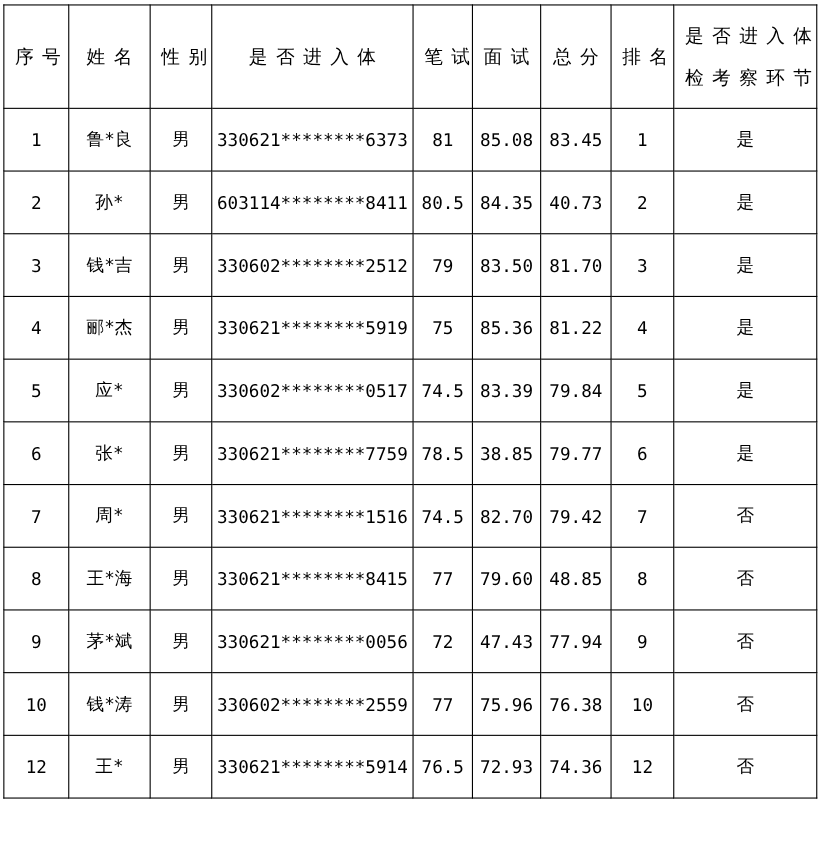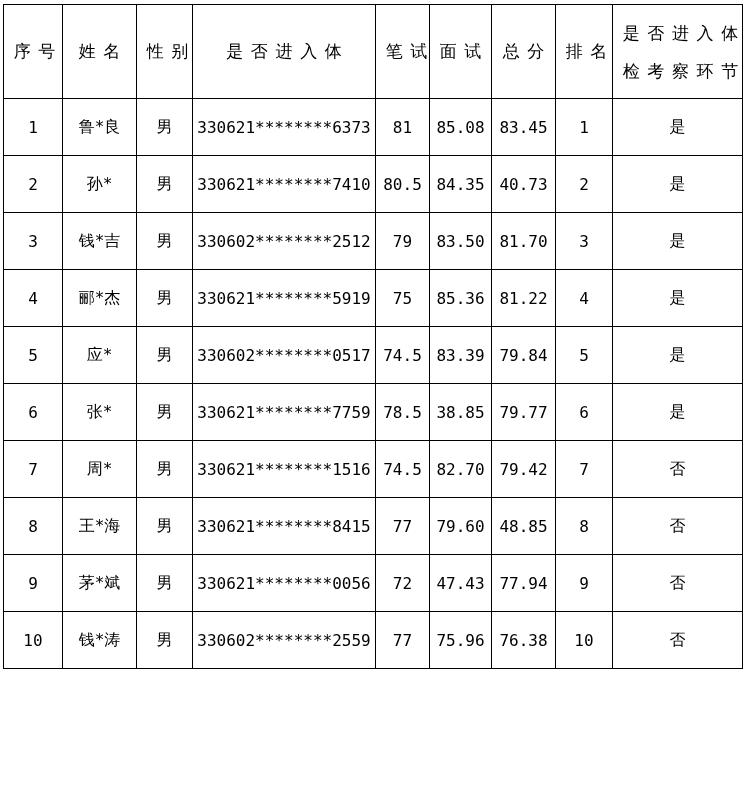--- a/index.html
+++ b/index.html
@@ -100,21 +100,21 @@
     <td>85.08</td>
     <td>83.45</td>
     <td>1</td>
     <td>是</td>
   </tr>
 
   <tr>
     <td>2</td>
     <td>孙*</td>
     <td>男</td>
-    <td>330621********7410</td>
+    <td>603114********8411</td>
     <td>80.5</td>
     <td>84.35</td>
     <td>40.73</td>
     <td>2</td>
     <td>是</td>
   </tr>
 
   <tr>
     <td>3</td>
     <td>钱*吉</td>
@@ -205,15 +205,26 @@
     <td>男</td>
     <td>330602********2559</td>
     <td>77</td>
     <td>75.96</td>
     <td>76.38</td>
     <td>10</td>
     <td>否</td>
   </tr>
 
 
+  <tr>
+    <td>12</td>
+    <td>王*</td>
+    <td>男</td>
+    <td>330621********5914</td>
+    <td>76.5</td>
+    <td>72.93</td>
+    <td>74.36</td>
+    <td>12</td>
+    <td>否</td>
+  </tr>
 </tbody>
   </table>
 </div>
 
 </body></html>

